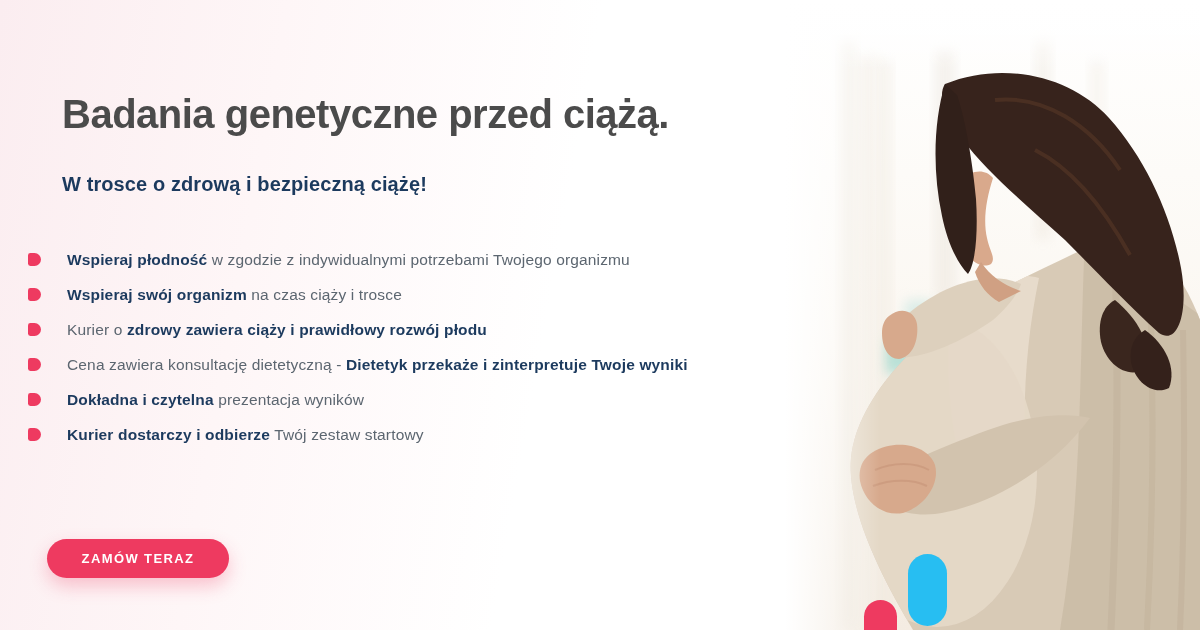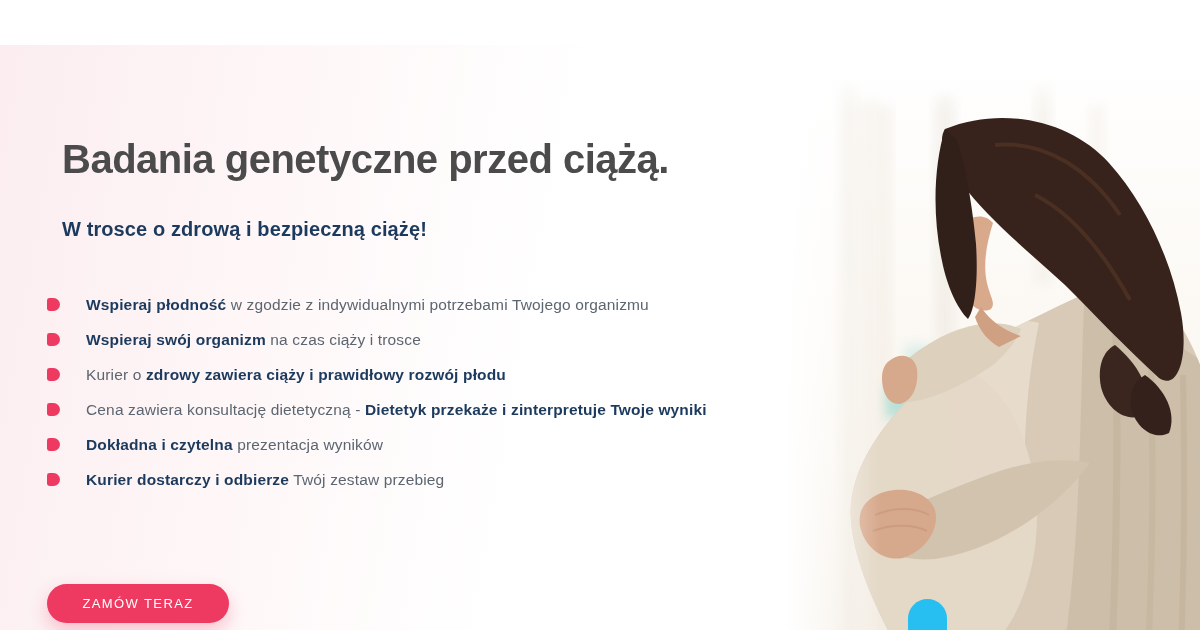--- a/index.html
+++ b/index.html
@@ -10,21 +10,21 @@
     --body-gray:#5c6670;
     --bg-pink:#fbedf0;
   }
   *{margin:0;padding:0;box-sizing:border-box;}
   html,body{width:1200px;height:630px;overflow:hidden;}
   body{
     font-family:"Liberation Sans", sans-serif;
     background:#ffffff;
     position:relative;
   }
-  .canvas{position:absolute;inset:0;overflow:hidden;margin-top:45px;}
+  .canvas{position:absolute;inset:0;overflow:hidden;}
   .bg-gradient{
     position:absolute;inset:0;
     background:linear-gradient(100deg, var(--bg-pink) 0%, #fef6f7 22%, #ffffff 46%);
   }
   
   .photo{
     position:absolute; left:785px; top:0; width:415px; height:630px;
   }
   .photo svg{display:block;}
   
@@ -44,21 +44,21 @@
     color:var(--heading); letter-spacing:-0.5px;
     white-space:nowrap;
   }
   .subtitle{
     position:absolute; left:62px; top:173px;
     font-size:20px; font-weight:700;
     color:var(--navy); letter-spacing:0.1px;
     white-space:nowrap;
   }
   .benefits{
-    position:absolute; left:47px; top:250px; width:720px;
+    position:absolute; left:28px; top:250px; width:720px;
   }
   .benefit-row{
     display:flex; align-items:flex-start;
     height:35px;
   }
   .bullet{
     flex:0 0 auto;
     width:13px; height:13px; margin-top:3px;
     background:var(--accent);
     border-radius:3px 8px 8px 3px;
@@ -70,21 +70,21 @@
     white-space:nowrap;
   }
   .benefit-text .b{font-weight:700; color:var(--navy);}
   
   .cta{
     position:absolute; left:47px; top:539px;
     width:182px; height:39px;
     border:none; border-radius:20px;
     background:var(--accent);
     color:#ffffff; font-family:"Liberation Sans", sans-serif;
-    font-size:13px; font-weight:400; letter-spacing:1.4px;
+    font-size:13px; font-weight:700; letter-spacing:1.4px;
     cursor:pointer;
     box-shadow:0 8px 18px rgba(238,58,96,0.28);
   }
 </style>
 </head>
 <body>
 
 <div class="canvas">
 
   <div class="bg-gradient"></div>
@@ -185,19 +185,19 @@
       <div class="benefit-row">
         <span class="bullet"></span>
         <p class="benefit-text"><span class="r">Cena zawiera konsultację dietetyczną - </span><span class="b">Dietetyk przekaże i zinterpretuje Twoje wyniki</span></p>
       </div>
       <div class="benefit-row">
         <span class="bullet"></span>
         <p class="benefit-text"><span class="b">Dokładna i czytelna</span><span class="r"> prezentacja wyników</span></p>
       </div>
       <div class="benefit-row">
         <span class="bullet"></span>
-        <p class="benefit-text"><span class="b">Kurier dostarczy i odbierze</span><span class="r"> Twój zestaw przebieg</span></p>
+        <p class="benefit-text"><span class="b">Kurier dostarczy i odbierze</span><span class="r"> Twój zestaw startowy</span></p>
       </div>
     </div>
 
   <button class="cta">ZAMÓW TERAZ</button>
 
 </div>
 
 </body></html>

